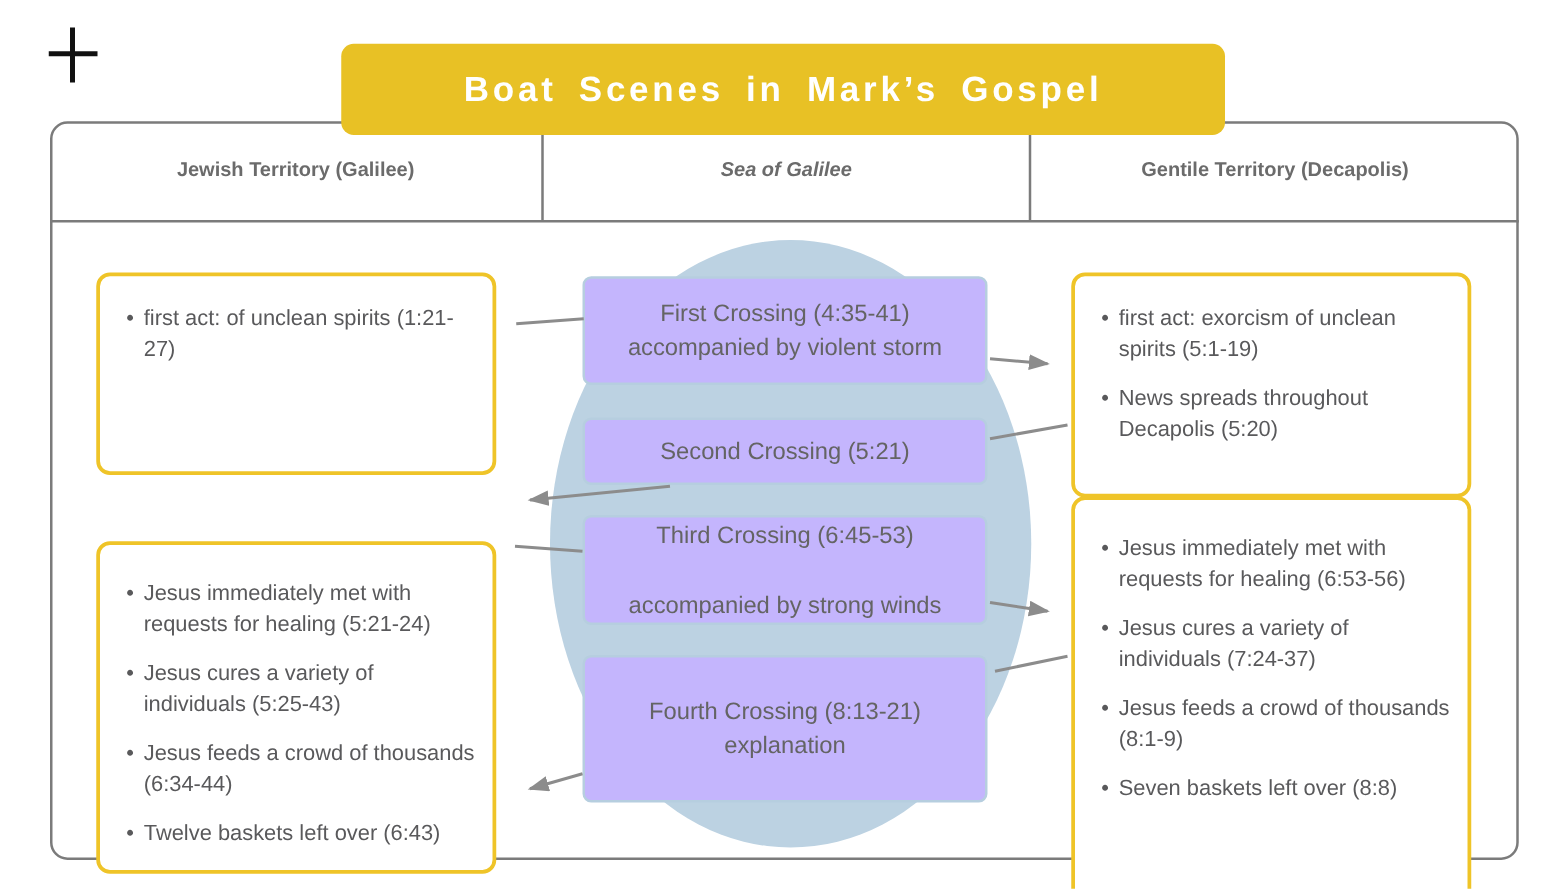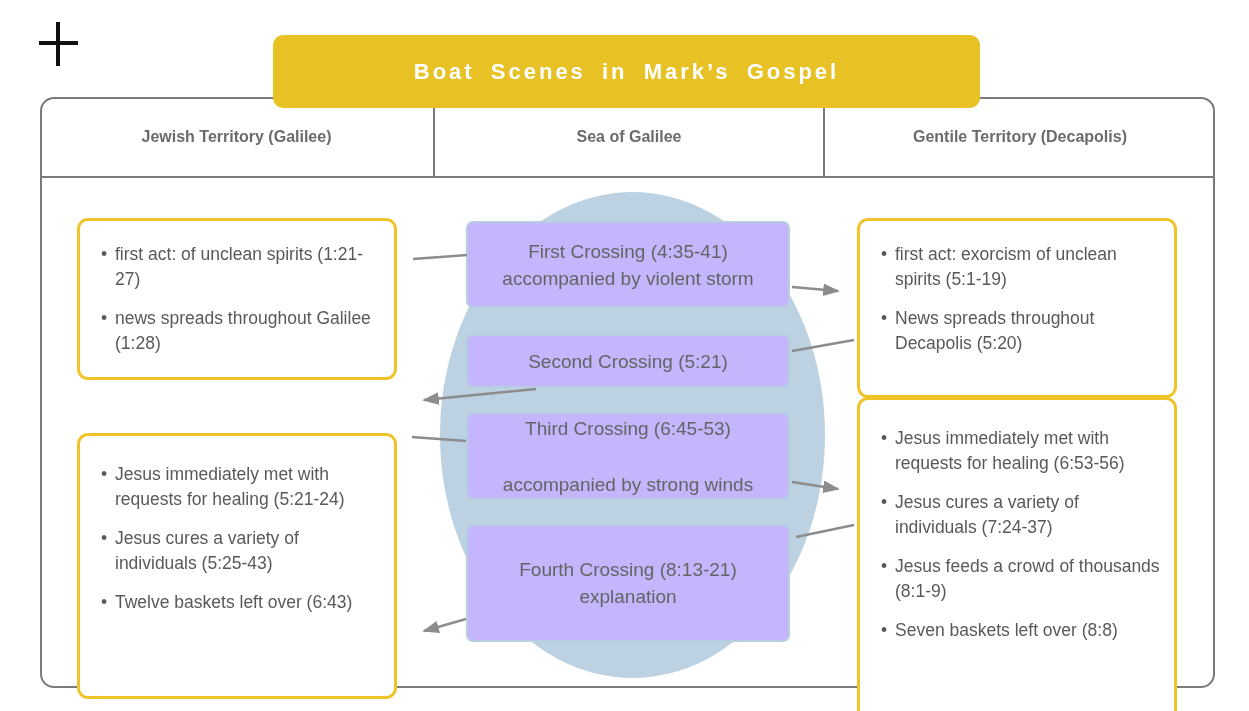--- a/index.html
+++ b/index.html
@@ -17,32 +17,32 @@
   *{box-sizing:border-box;margin:0;padding:0;}
   html,body{width:1249px;height:711px;background:#ffffff;overflow:hidden;
     font-family:"Liberation Sans","DejaVu Sans",sans-serif;}
   .page{position:relative;width:1249px;height:711px;background:#fff;}
 
   .crosshair{position:absolute;left:38px;top:20px;z-index:6;}
 
   .banner{position:absolute;left:273px;top:35px;width:707px;height:73px;
     background:var(--banner-yellow);border-radius:10px;z-index:5;
     display:flex;align-items:center;justify-content:center;}
-  .banner span{color:var(--banner-text);font-weight:bold;font-size:22px;
+  .banner span{color:var(--banner-text);font-weight:bold;font-size:28px;
     letter-spacing:3px;word-spacing:7px;}
 
   .frame{position:absolute;left:40px;top:97px;width:1175px;height:591px;
     border:2px solid var(--frame-gray);border-radius:14px;z-index:1;background:transparent;}
 
   .header-row{position:absolute;left:40px;top:97px;width:1175px;height:81px;
     border-bottom:2px solid var(--frame-gray);display:flex;z-index:2;}
   .hcell{display:flex;align-items:center;justify-content:center;
     font-weight:bold;font-size:16px;color:var(--header-text);}
   .hcell.c1{width:393px;}
-  .hcell.c2{width:392px;border-left:2px solid var(--frame-gray);border-right:2px solid var(--frame-gray);}
+  .hcell.c2{width:392px;border-left:2px solid var(--frame-gray);border-right:2px solid var(--frame-gray);font-style:italic;}
   .hcell.c3{flex:1;}
 
   .sea{position:absolute;left:440px;top:192px;width:385px;height:486px;
     background:var(--sea-blue);border-radius:50%;z-index:2;}
 
   .crossing{position:absolute;left:466px;width:324px;background:#c4b5fd;
     border:2px solid var(--crossing-border);border-radius:7px;z-index:3;
     display:flex;flex-direction:column;align-items:center;justify-content:center;
     color:var(--crossing-text);font-size:19px;line-height:27px;text-align:center;}
   .crossing.c1{top:221px;height:87px;}
@@ -97,25 +97,25 @@
     <div>Third Crossing (6:45-53)</div>
     <div>accompanied by strong winds</div>
   </div>
   <div class="crossing c4">
     <div>Fourth Crossing (8:13-21)</div>
     <div>explanation</div>
   </div>
 
   <div class="ybox l1">
     <div class="item">first act: of unclean spirits (1:21-27)</div>
-    <div class="item">news spreads throughout Galilee (1:28)</div>
   </div>
   <div class="ybox l2">
     <div class="item">Jesus immediately met with requests for healing (5:21-24)</div>
     <div class="item">Jesus cures a variety of individuals (5:25-43)</div>
+    <div class="item">Jesus feeds a crowd of thousands (6:34-44)</div>
     <div class="item">Twelve baskets left over (6:43)</div>
   </div>
   <div class="ybox r1">
     <div class="item">first act: exorcism of unclean spirits (5:1-19)</div>
     <div class="item">News spreads throughout Decapolis (5:20)</div>
   </div>
   <div class="ybox r2">
     <div class="item">Jesus immediately met with requests for healing (6:53-56)</div>
     <div class="item">Jesus cures a variety of individuals (7:24-37)</div>
     <div class="item">Jesus feeds a crowd of thousands (8:1-9)</div>

